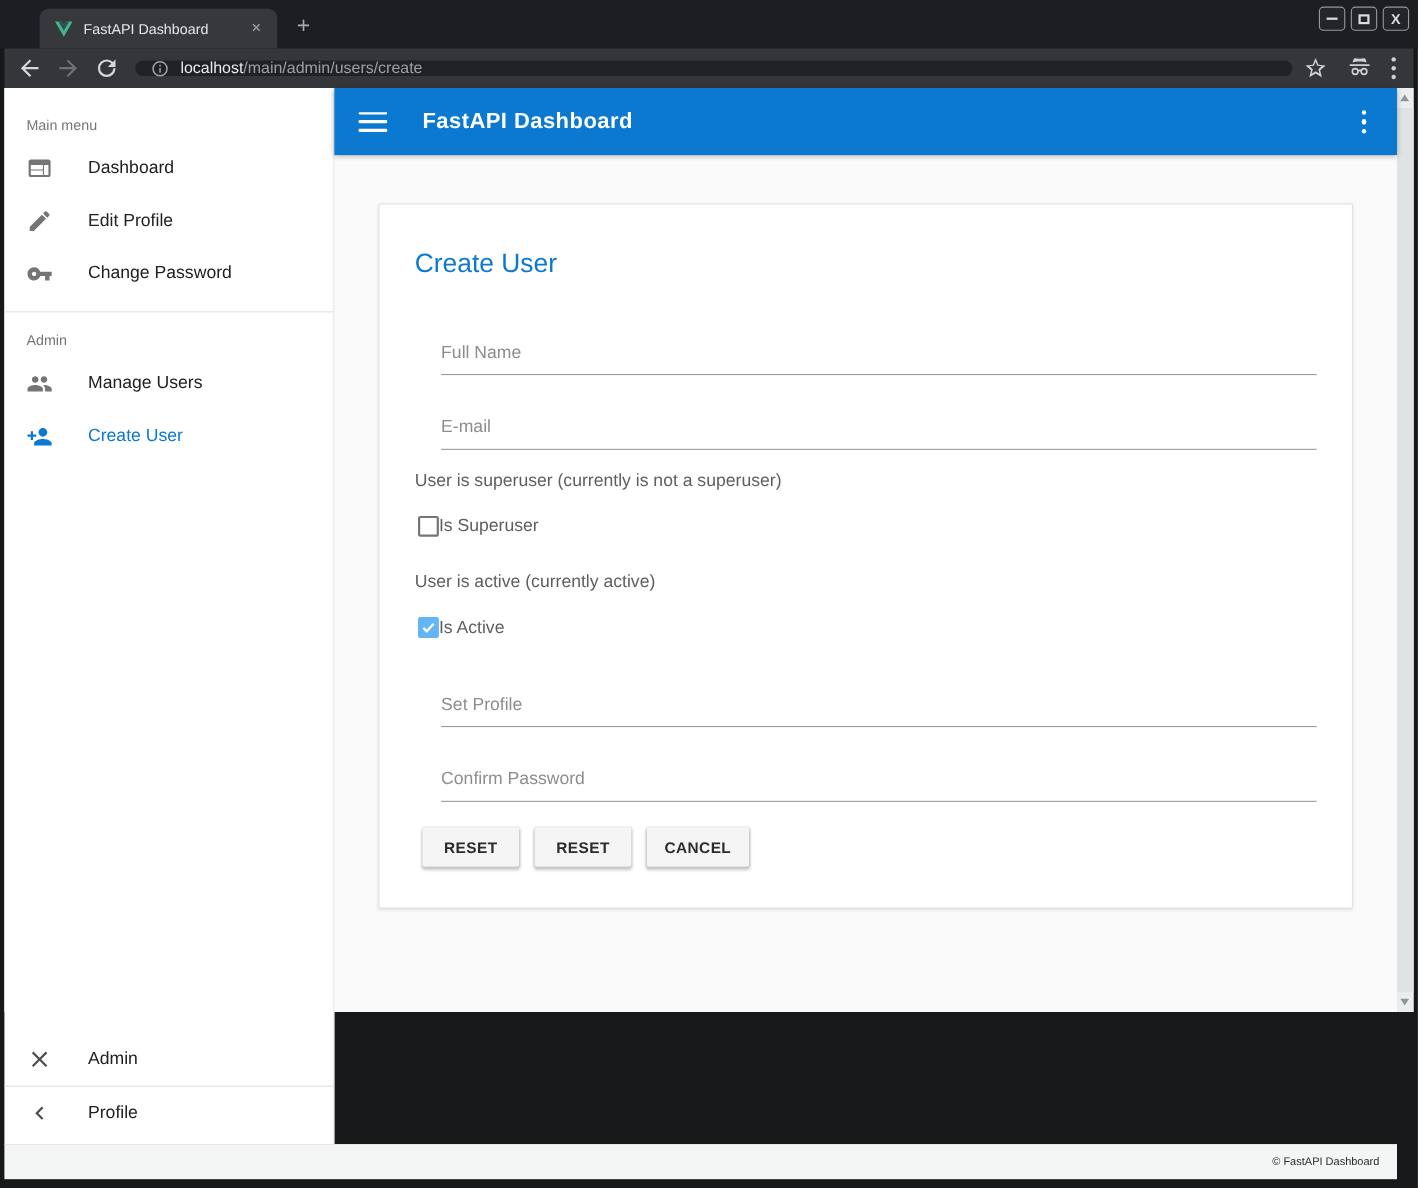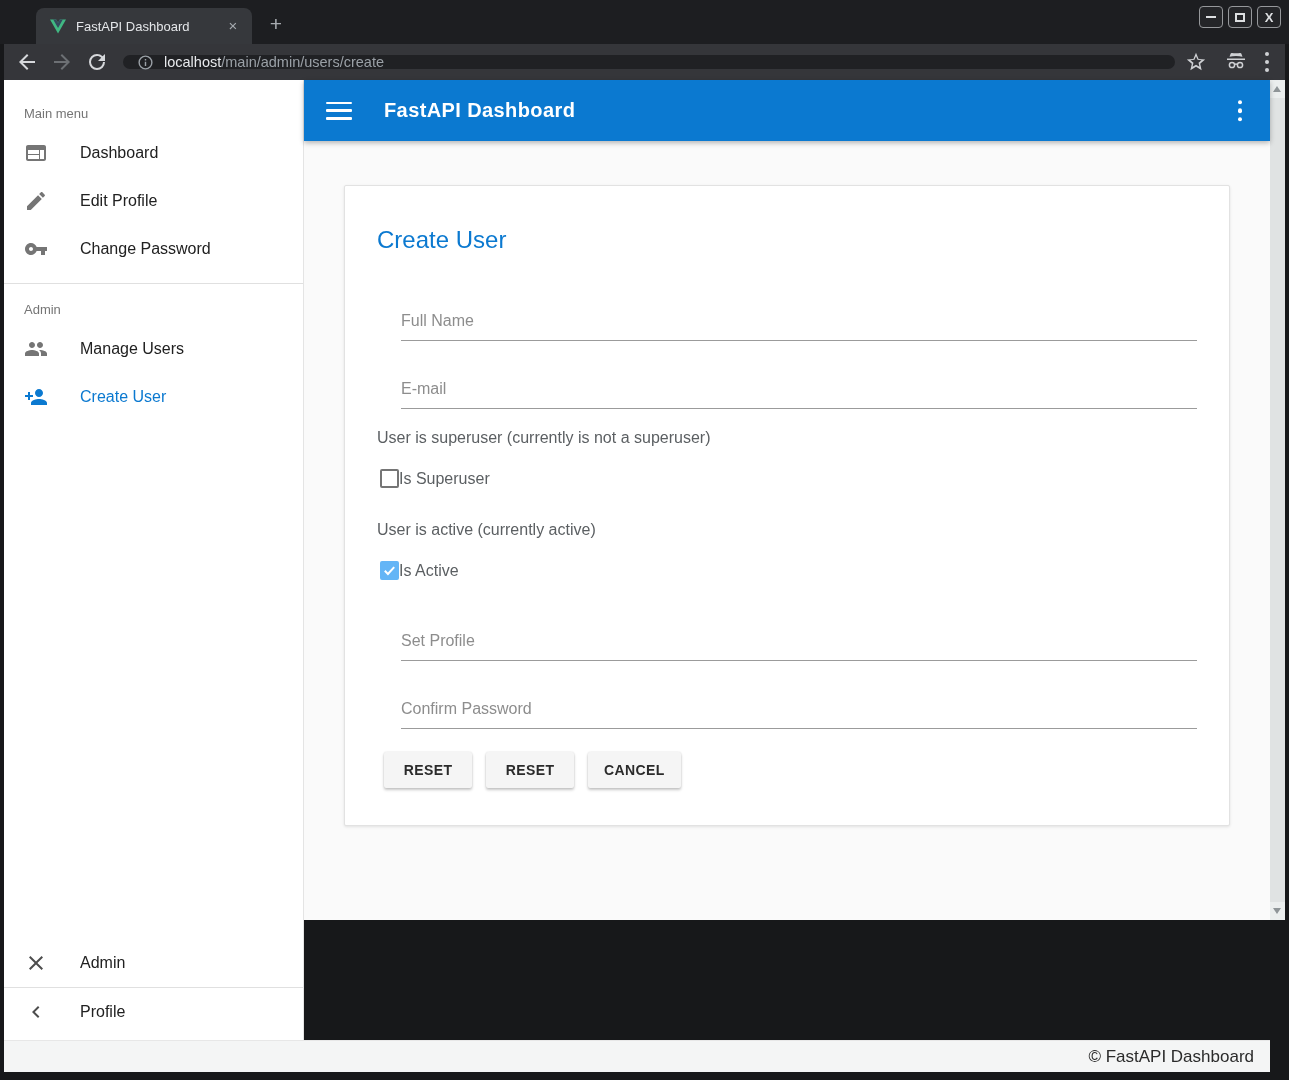--- a/index.html
+++ b/index.html
@@ -87,21 +87,21 @@
   .btn {
     min-width:88px; height:36px; padding:0 16px; background:#f5f5f5; border:none; border-radius:2px;
     font-family:inherit; font-size:14px; font-weight:bold; color:#2b2b2b; letter-spacing:0.4px;
     box-shadow:0 2px 3px rgba(0,0,0,0.22), 0 0 2px rgba(0,0,0,0.12); cursor:pointer;
   }
   
   .footer {
     position:absolute; left:0; top:960px; width:1266px; height:32px;
     background:#f4f5f5; border-top:1px solid #e7e7e7;
     display:flex; align-items:center; justify-content:flex-end; padding-right:16px;
-    font-size:17px; color:#2b2b2b;padding-left:36px;
+    font-size:10px; color:#2b2b2b;padding-left:36px;
   }
   :root, body { --primary:#0b79d0; --cb-checked:#64b5f6; }
   svg { display:block; }
 </style>
 </head>
 <body>
 
 <div class="titlebar">
   <div class="tab">
     <svg class="tab-favicon" viewBox="0 0 261 226">

